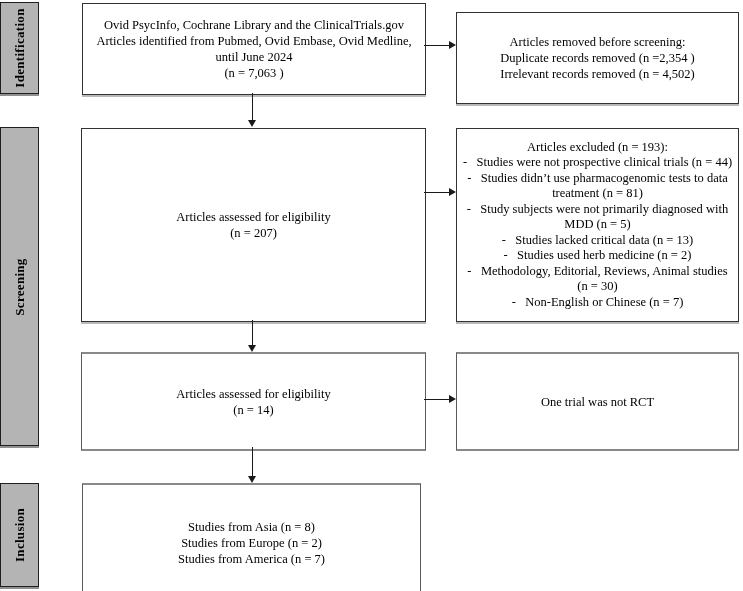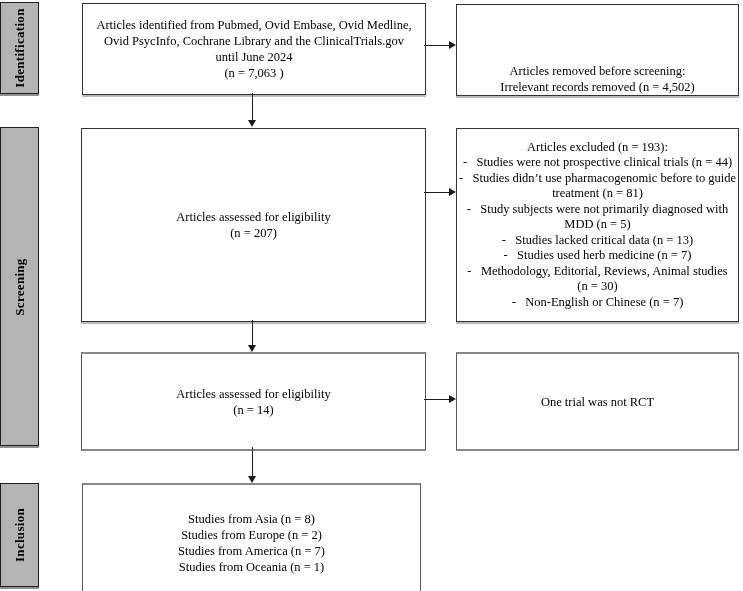--- a/index.html
+++ b/index.html
@@ -53,61 +53,61 @@
     <span>Identification</span>
   </div>
   <div class="stage" style="left:0;top:127px;width:37px;height:317px;">
     <span>Screening</span>
   </div>
   <div class="stage" style="left:0;top:483px;width:37px;height:102px;">
     <span>Inclusion</span>
   </div>
 
   <div class="box" style="left:82px;top:3px;width:342px;height:90px;">
+      <div class="tline">Ovid PsycInfo, Cochrane Library and the ClinicalTrials.gov</div>
       <div class="tline">Articles identified from Pubmed, Ovid Embase, Ovid Medline,</div>
-      <div class="tline">Ovid PsycInfo, Cochrane Library and the ClinicalTrials.gov</div>
       <div class="tline">until June 2024</div>
       <div class="tline">(n = 7,063 )</div>
     </div>
-  <div class="box" style="left:456px;top:4px;width:281px;height:90px;justify-content:flex-end;">
+  <div class="box" style="left:456px;top:12px;width:281px;height:90px;">
       <div class="tline">Articles removed before screening:</div>
+      <div class="tline">Duplicate records removed (n =2,354 )</div>
       <div class="tline">Irrelevant records removed (n = 4,502)</div>
     </div>
 
   <div class="box" style="left:81px;top:128px;width:343px;height:192px;">
       <div class="tline">Articles assessed for eligibility</div>
       <div class="tline">(n = 207)</div>
     </div>
   <div class="box tight" style="left:456px;top:128px;width:281px;height:192px;">
       <div class="tline">Articles excluded (n = 193):</div>
       <div class="tline">-   Studies were not prospective clinical trials (n = 44)</div>
-      <div class="tline">-   Studies didn’t use pharmacogenomic before to guide</div>
+      <div class="tline">-   Studies didn’t use pharmacogenomic tests to data</div>
       <div class="tline">treatment (n = 81)</div>
       <div class="tline">-   Study subjects were not primarily diagnosed with</div>
       <div class="tline">MDD (n = 5)</div>
       <div class="tline">-   Studies lacked critical data (n = 13)</div>
-      <div class="tline">-   Studies used herb medicine (n = 7)</div>
+      <div class="tline">-   Studies used herb medicine (n = 2)</div>
       <div class="tline">-   Methodology, Editorial, Reviews, Animal studies</div>
       <div class="tline">(n = 30)</div>
       <div class="tline">-   Non-English or Chinese (n = 7)</div>
     </div>
 
   <div class="box soft" style="left:81px;top:352px;width:343px;height:95px;">
       <div class="tline">Articles assessed for eligibility</div>
       <div class="tline">(n = 14)</div>
     </div>
   <div class="box soft" style="left:456px;top:352px;width:281px;height:95px;text-align:right;">
       <div class="tline">One trial was not RCT</div>
     </div>
 
   <div class="box soft" style="left:82px;top:483px;width:337px;height:103px;padding-top:6px;">
       <div class="tline">Studies from Asia (n = 8)</div>
       <div class="tline">Studies from Europe (n = 2)</div>
       <div class="tline">Studies from America (n = 7)</div>
-      <div class="tline">Studies from Oceania (n = 1)</div>
     </div>
 
   <div class="arrow-v" style="left:252px;top:93px;height:27px;"></div>
   <div class="arrow-v" style="left:252px;top:320px;height:25px;"></div>
   <div class="arrow-v" style="left:252px;top:447px;height:29px;"></div>
   <div class="arrow-h" style="left:424px;top:45px;width:25px;"></div>
   <div class="arrow-h" style="left:424px;top:192px;width:25px;"></div>
   <div class="arrow-h" style="left:424px;top:399px;width:25px;"></div>
 
 </div>

